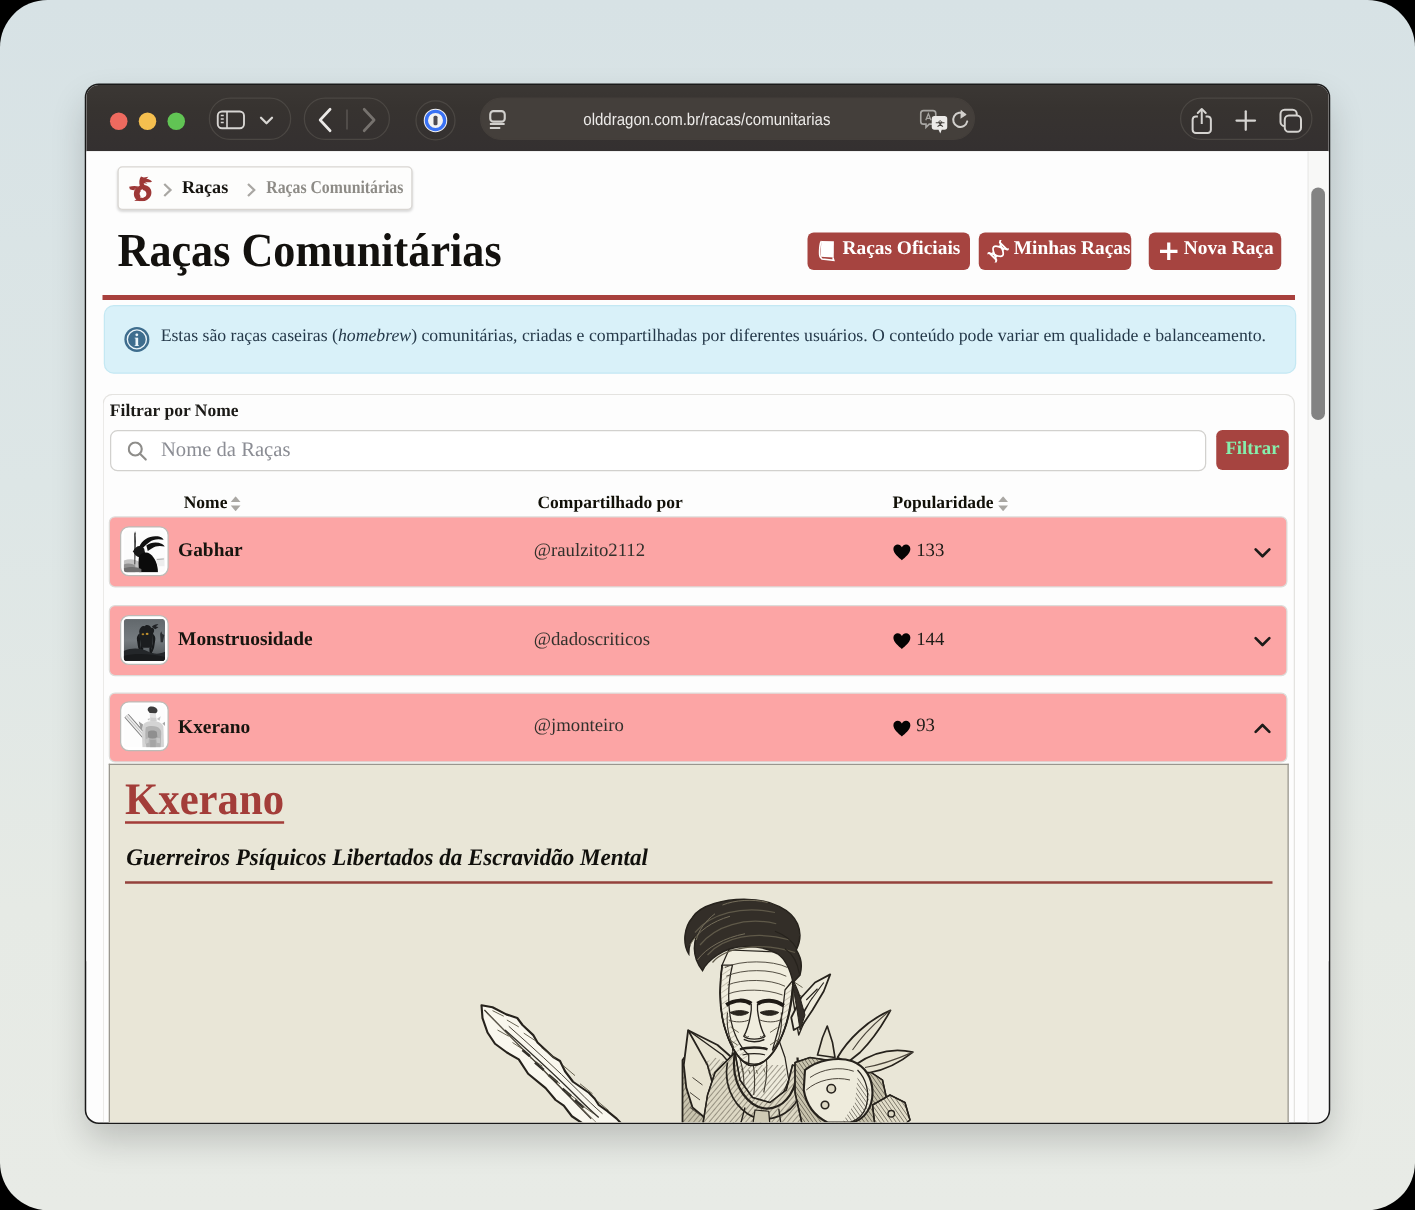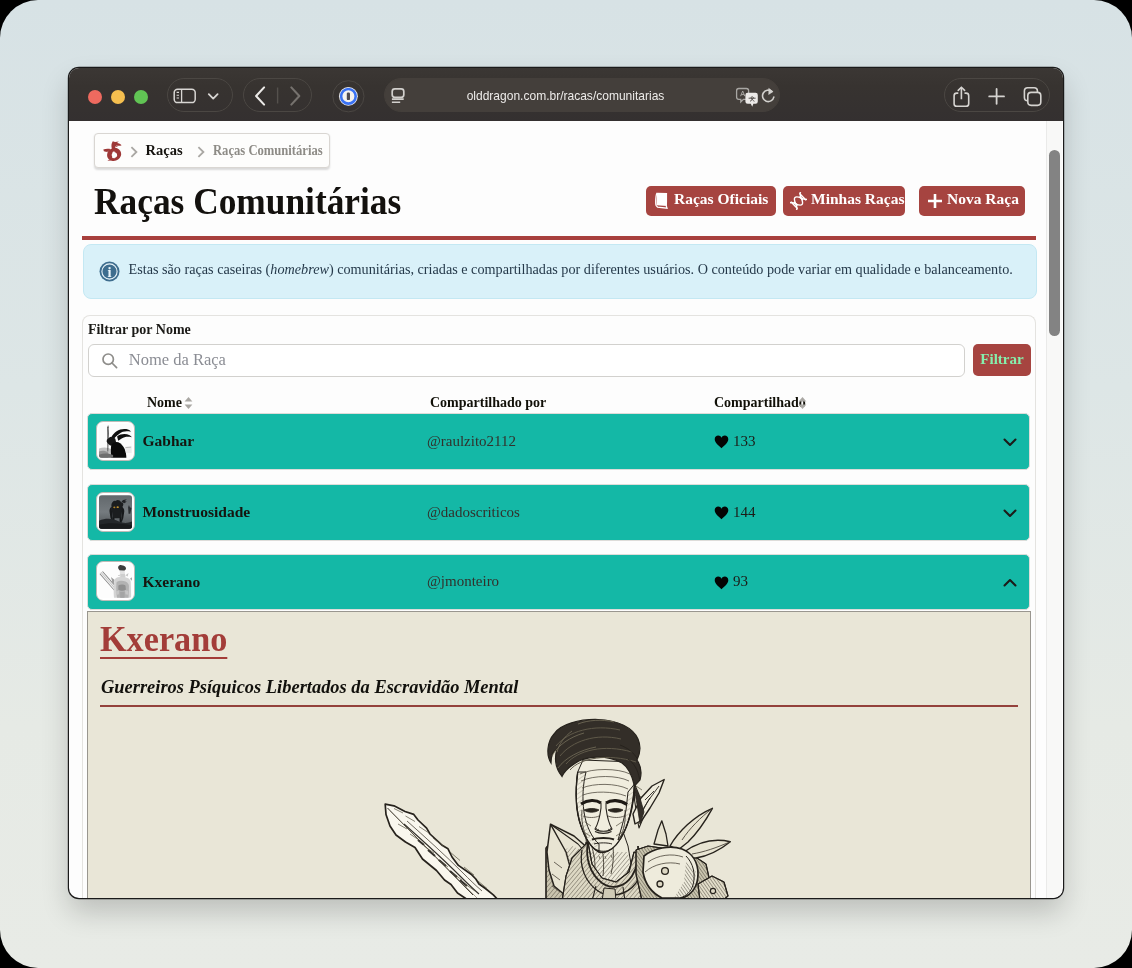--- a/index.html
+++ b/index.html
@@ -56,21 +56,21 @@
   }
   #finput .ph { position:absolute; left:40px; top:5px; font-size:16.5px; color:#8b8d94; }
   #fbtn {
     position:absolute; left:889.6px; top:28.9px; width:58px; height:32px;
     background:#a64440; border-radius:5px; color:#86efac; font-weight:bold; font-size:15px;
     text-align:center; line-height:30px;
   }
   .hrow { position:absolute; top:79px; font-size:14px; font-weight:bold; color:#111008; white-space:nowrap; }
   .rowcard {
     position:absolute; left:3.8px; width:943.3px; height:56.7px;
-    background:#14b8a6; border:1px solid #dddcd9; border-radius:5px;
+    background:#fca5a5; border:1px solid #dddcd9; border-radius:5px;
   }
   .avatar {
     position:absolute; left:7.4px; top:6.7px; width:39.5px; height:40px;
     border:1px solid #bdbbb7; border-radius:7px; overflow:hidden; background:#fff;
   }
   .avatar svg { position:absolute; left:2px; top:2px; width:33.5px; height:34px; border-radius:3px; }
   .rname { position:absolute; left:54.3px; top:18px; font-size:15.5px; font-weight:bold; color:#16150f; }
   .runame { position:absolute; left:338.8px; top:18.5px; font-size:15px; color:#32312c; }
   .rheart { position:absolute; left:625.8px; top:21px; width:15px; height:14px; }
   .rcount { position:absolute; left:644.8px; top:18.5px; font-size:15px; color:#1c1b16; }
@@ -193,30 +193,30 @@
         </svg>
         <div class="txt">Estas são raças caseiras (<i>homebrew</i>) comunitárias, criadas e compartilhadas por diferentes usuários. O conteúdo pode variar em qualidade e balanceamento.</div>
       </div>
       <div id="fcard">
         <div id="flabel">Filtrar por Nome</div>
         <div id="finput">
           <svg width="16" height="17" viewBox="0 0 16 17" style="position:absolute;left:13px;top:7.5px;">
             <circle cx="6.2" cy="6.2" r="5.2" fill="none" stroke="#8e8d8a" stroke-width="1.7"></circle>
             <line x1="10" y1="10" x2="14.6" y2="14.6" stroke="#8e8d8a" stroke-width="1.7" stroke-linecap="round"></line>
           </svg>
-          <span class="ph">Nome da Raça</span>
+          <span class="ph">Nome da Raças</span>
         </div>
         <div id="fbtn">Filtrar</div>
         <div class="hrow" style="left:63.6px;text-align:right;">Nome</div>
         <svg class="sorticon" width="9" height="12" viewBox="0 0 9 12" style="position:absolute;left:100.5px;top:81.5px;">
           <path d="M4.5 0 L8.4 4.6 H0.6 Z" fill="#a9a7a3"></path>
           <path d="M4.5 12 L8.4 7.4 H0.6 Z" fill="#a9a7a3"></path>
         </svg>
         <div class="hrow" style="left:346.6px;">Compartilhado por</div>
-        <div class="hrow" style="left:630.6px;">Compartilhado</div>
+        <div class="hrow" style="left:630.6px;">Popularidade</div>
         <svg class="sorticon" width="9" height="12" viewBox="0 0 9 12" style="position:absolute;left:714.6px;top:81.5px;">
           <path d="M4.5 0 L8.4 4.6 H0.6 Z" fill="#a9a7a3"></path>
           <path d="M4.5 12 L8.4 7.4 H0.6 Z" fill="#a9a7a3"></path>
         </svg>
         <div class="rowcard" style="top:97.8px;">
           <div class="avatar" id="av1">
               <svg width="38" height="38" viewBox="0 0 38 38">
 <rect width="38" height="38" fill="#fcfcfc"></rect>
 <path d="M0 27.5 C5 25.5 10 26 14 28.5 L14 38 L0 38 Z" fill="#c2c2c2"></path>
 <path d="M0 31 C3.5 29.5 7.5 30 10.5 32 L10.5 38 L0 38 Z" fill="#919191"></path>

